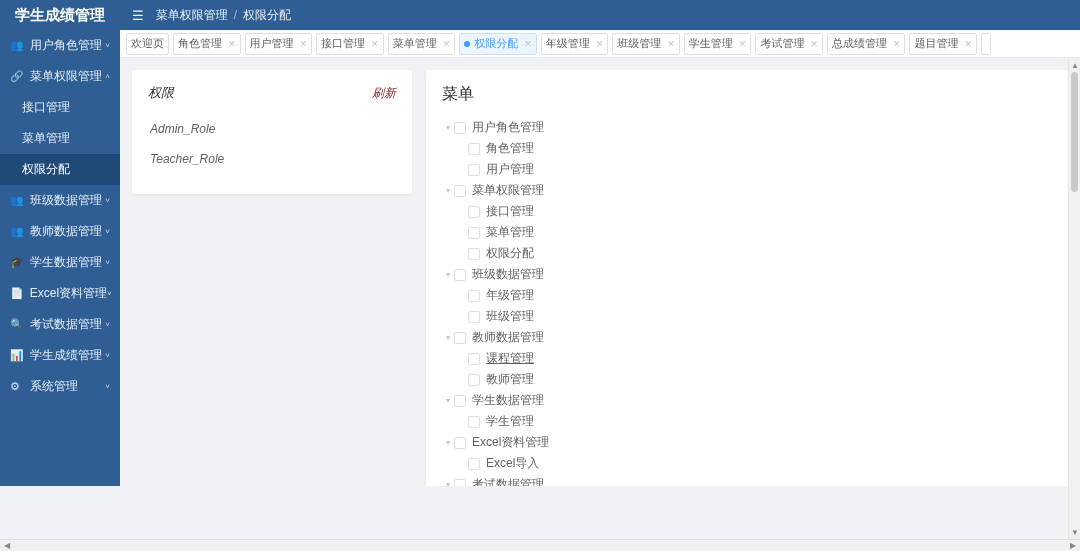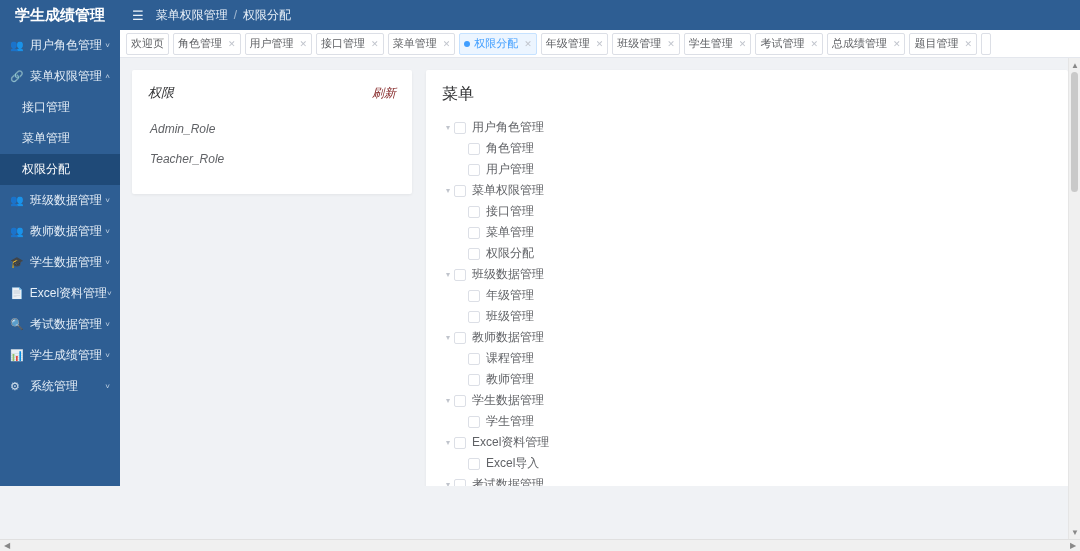--- a/index.html
+++ b/index.html
@@ -264,21 +264,21 @@
               </div>
             </div>
             <div class="node">
               <div class="node-row" style="padding-left: 0px;">
                 <span class="expander">▾</span>
                 <span class="checkbox"></span>
                 <span class="node-label">教师数据管理</span>
               </div>
               <div class="children">
                 <div class="node">
-                  <div class="node-row" style="padding-left: 14px;">
+                  <div class="node-row" style="padding-left: 14px; text-decoration: underline;">
                     <span class="expander"></span>
                     <span class="checkbox"></span>
                     <span class="node-label">课程管理</span>
                   </div>
                 </div>
                 <div class="node">
                   <div class="node-row" style="padding-left: 14px;">
                     <span class="expander"></span>
                     <span class="checkbox"></span>
                     <span class="node-label">教师管理</span>

